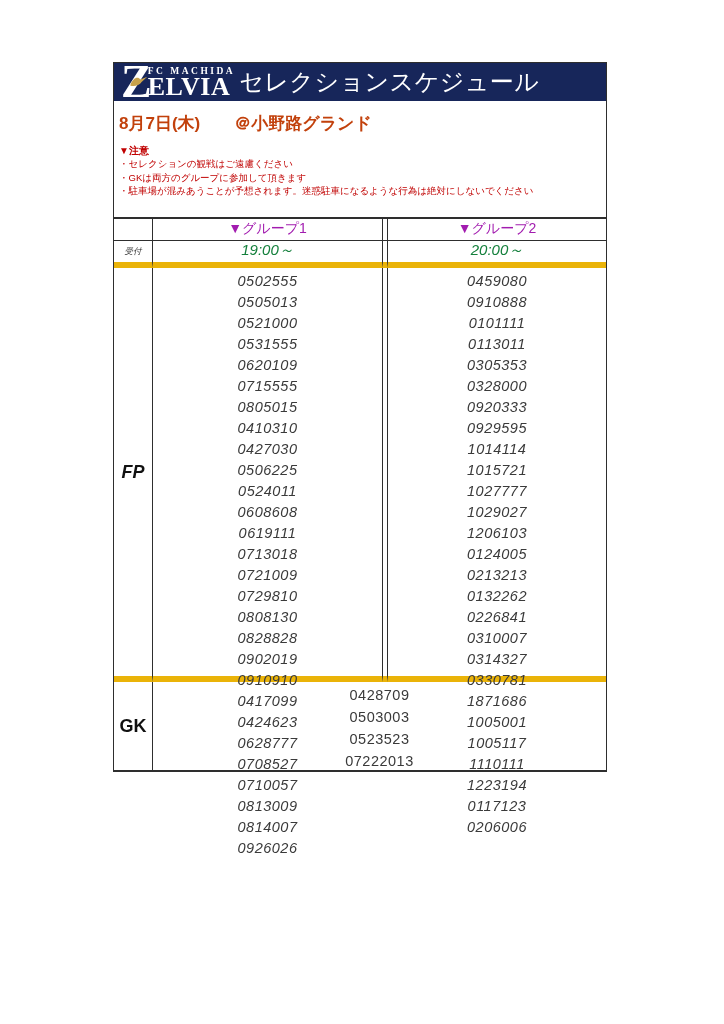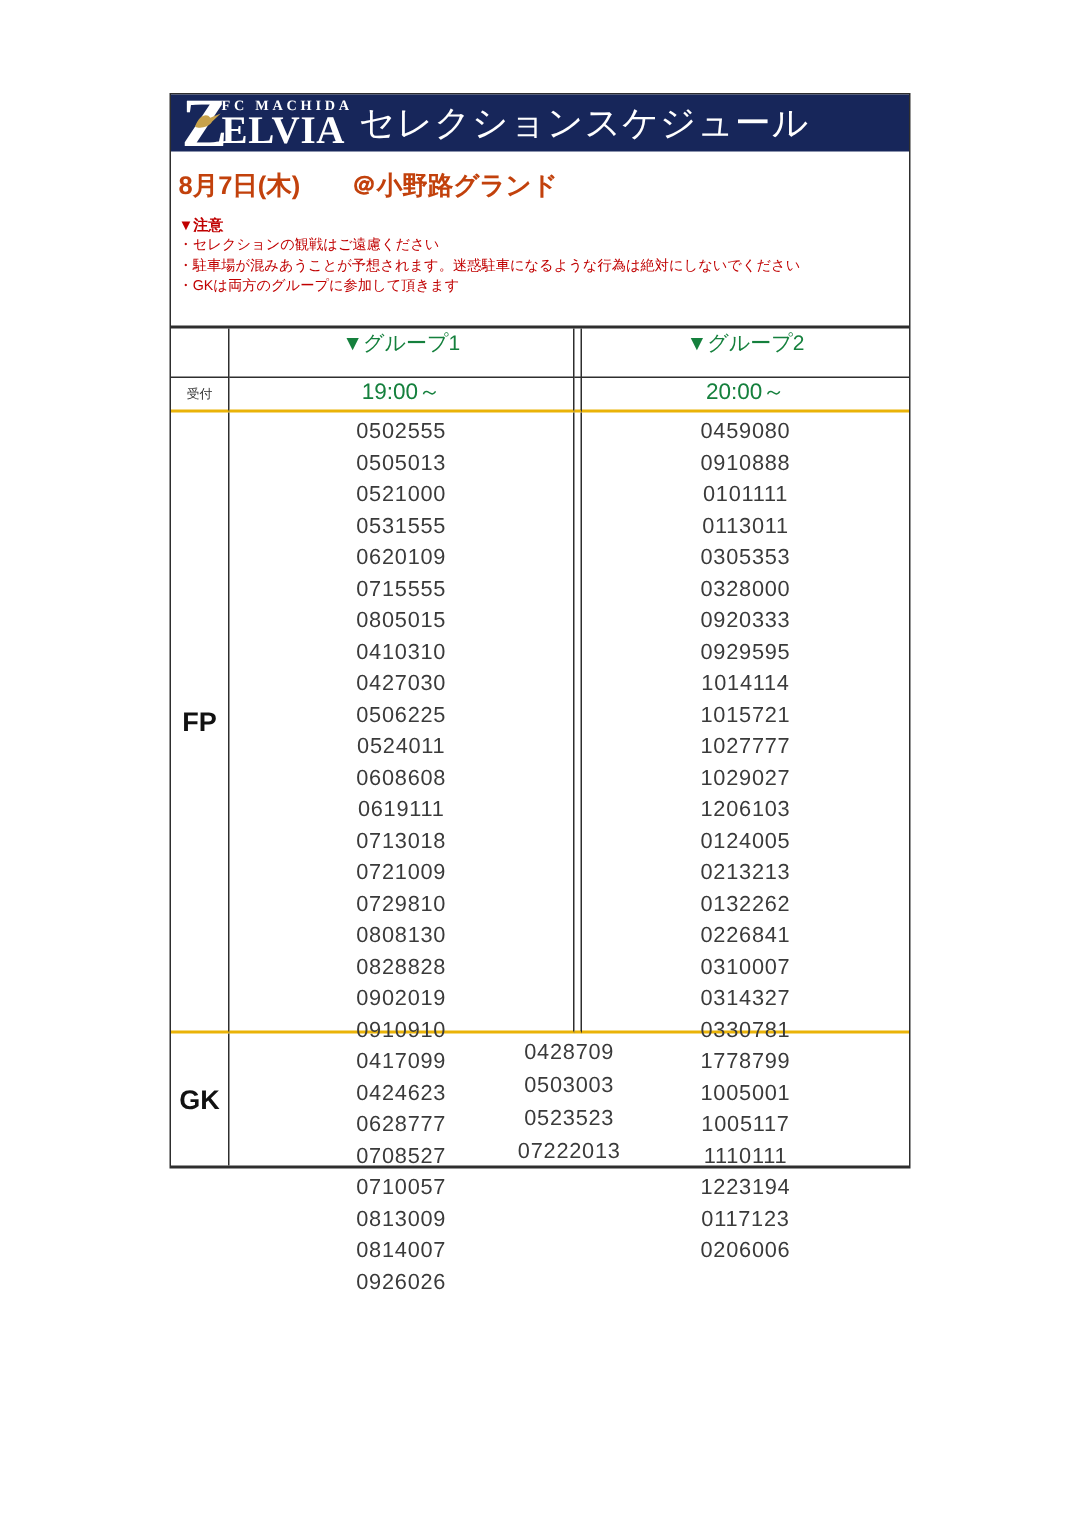--- a/index.html
+++ b/index.html
@@ -114,27 +114,27 @@
 
   
   .grid {
     display: grid;
     grid-template-columns: 39px 230px 5px 1fr;
     border-top: 2px solid #2e2e2e;
   }
   .cell { box-sizing: border-box; }
   .vr { border-right: 1px solid #2e2e2e; }   
   .hb1 { border-bottom: 1px solid #2e2e2e; } 
-  .hb2 { border-bottom: 2px solid #eab308; } 
+  .hb2 { border-bottom: 6px solid #eab308; font-style: italic; } 
 
   .group-name {
     text-align: center;
     font-size: 14px;
-    color: #15803d;
-    padding: 1px 0 13px;
+    color: #a21caf;
+    padding: 1px 0 2px;
   }
   .time {
     text-align: center;
     font-size: 15px;
     color: #15803d;
     padding: 0 0 2px;
   }
   .reception {
     font-size: 8.5px;
     color: #333333;
@@ -186,22 +186,22 @@
         </span>
       </div>
       <div class="band-title">セレクションスケジュール</div>
     </div>
 
     <div class="info">
       <p class="date-line">8月7日(木)　　＠小野路グランド</p>
       <div class="notice">
         <div class="notice-head">▼注意</div>
         <div class="notice-item">・セレクションの観戦はご遠慮ください</div>
+        <div class="notice-item">・GKは両方のグループに参加して頂きます</div>
         <div class="notice-item">・駐車場が混みあうことが予想されます。迷惑駐車になるような行為は絶対にしないでください</div>
-        <div class="notice-item">・GKは両方のグループに参加して頂きます</div>
       </div>
     </div>
 
     <div class="grid">
 
       <div class="cell vr hb1"></div>
       <div class="cell vr hb1 group-name">▼グループ1</div>
       <div class="cell vr hb1"></div>
       <div class="cell hb1 group-name">▼グループ2</div>
 
@@ -256,21 +256,21 @@
           <div>1027777</div>
           <div>1029027</div>
           <div>1206103</div>
           <div>0124005</div>
           <div>0213213</div>
           <div>0132262</div>
           <div>0226841</div>
           <div>0310007</div>
           <div>0314327</div>
           <div>0330781</div>
-          <div>1778799</div>
+          <div>1871686</div>
           <div>1005001</div>
           <div>1005117</div>
           <div>1110111</div>
           <div>1223194</div>
           <div>0117123</div>
           <div>0206006</div>
         </div>
 
       <div class="cell vr poslabel">GK</div>
       <div class="cell numlist gk-cell">

